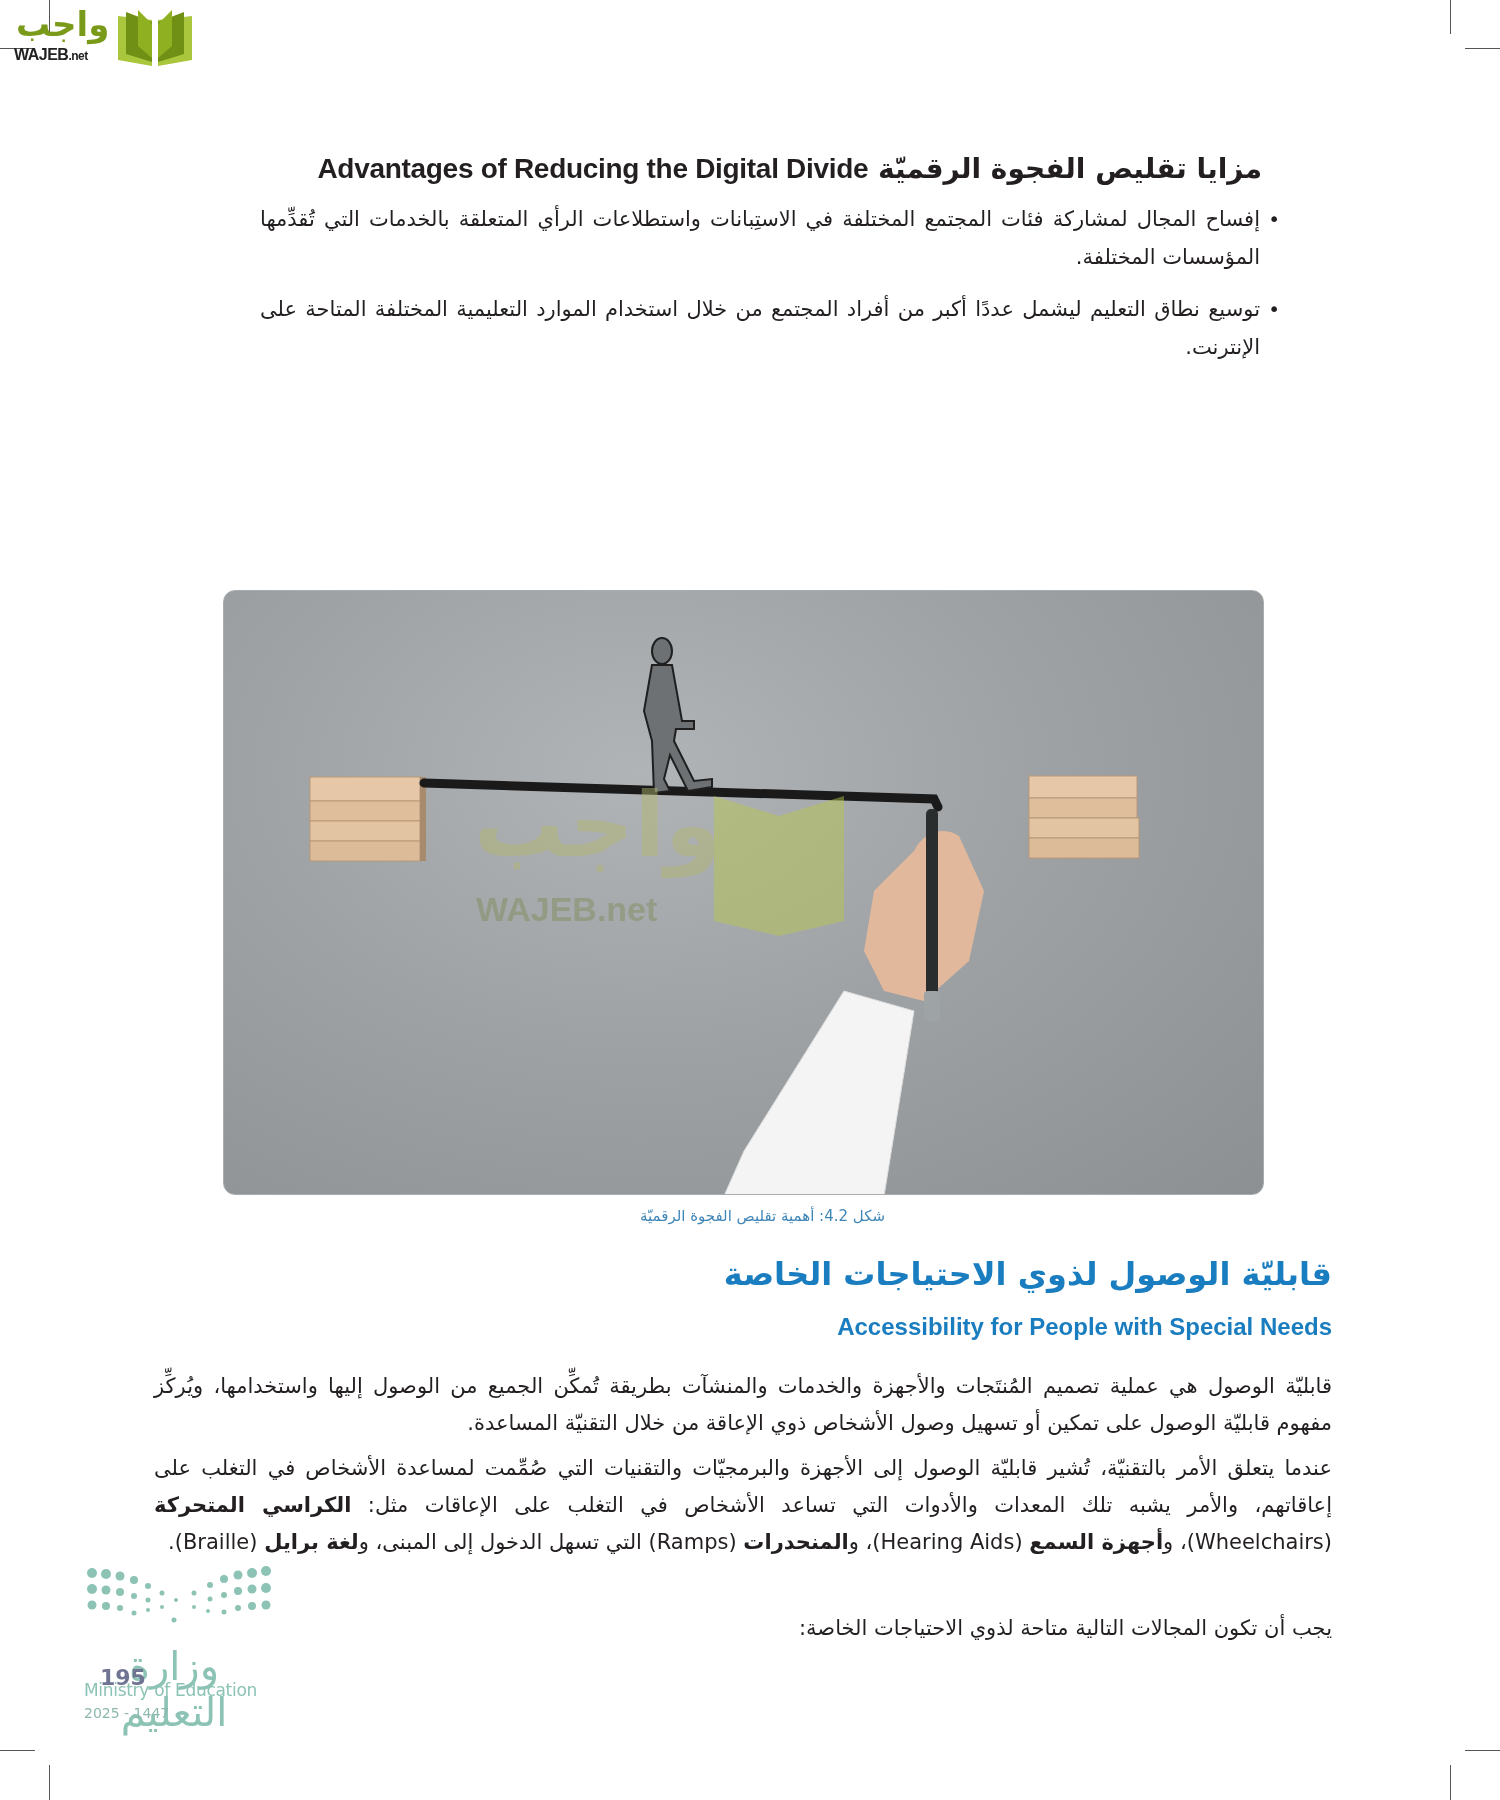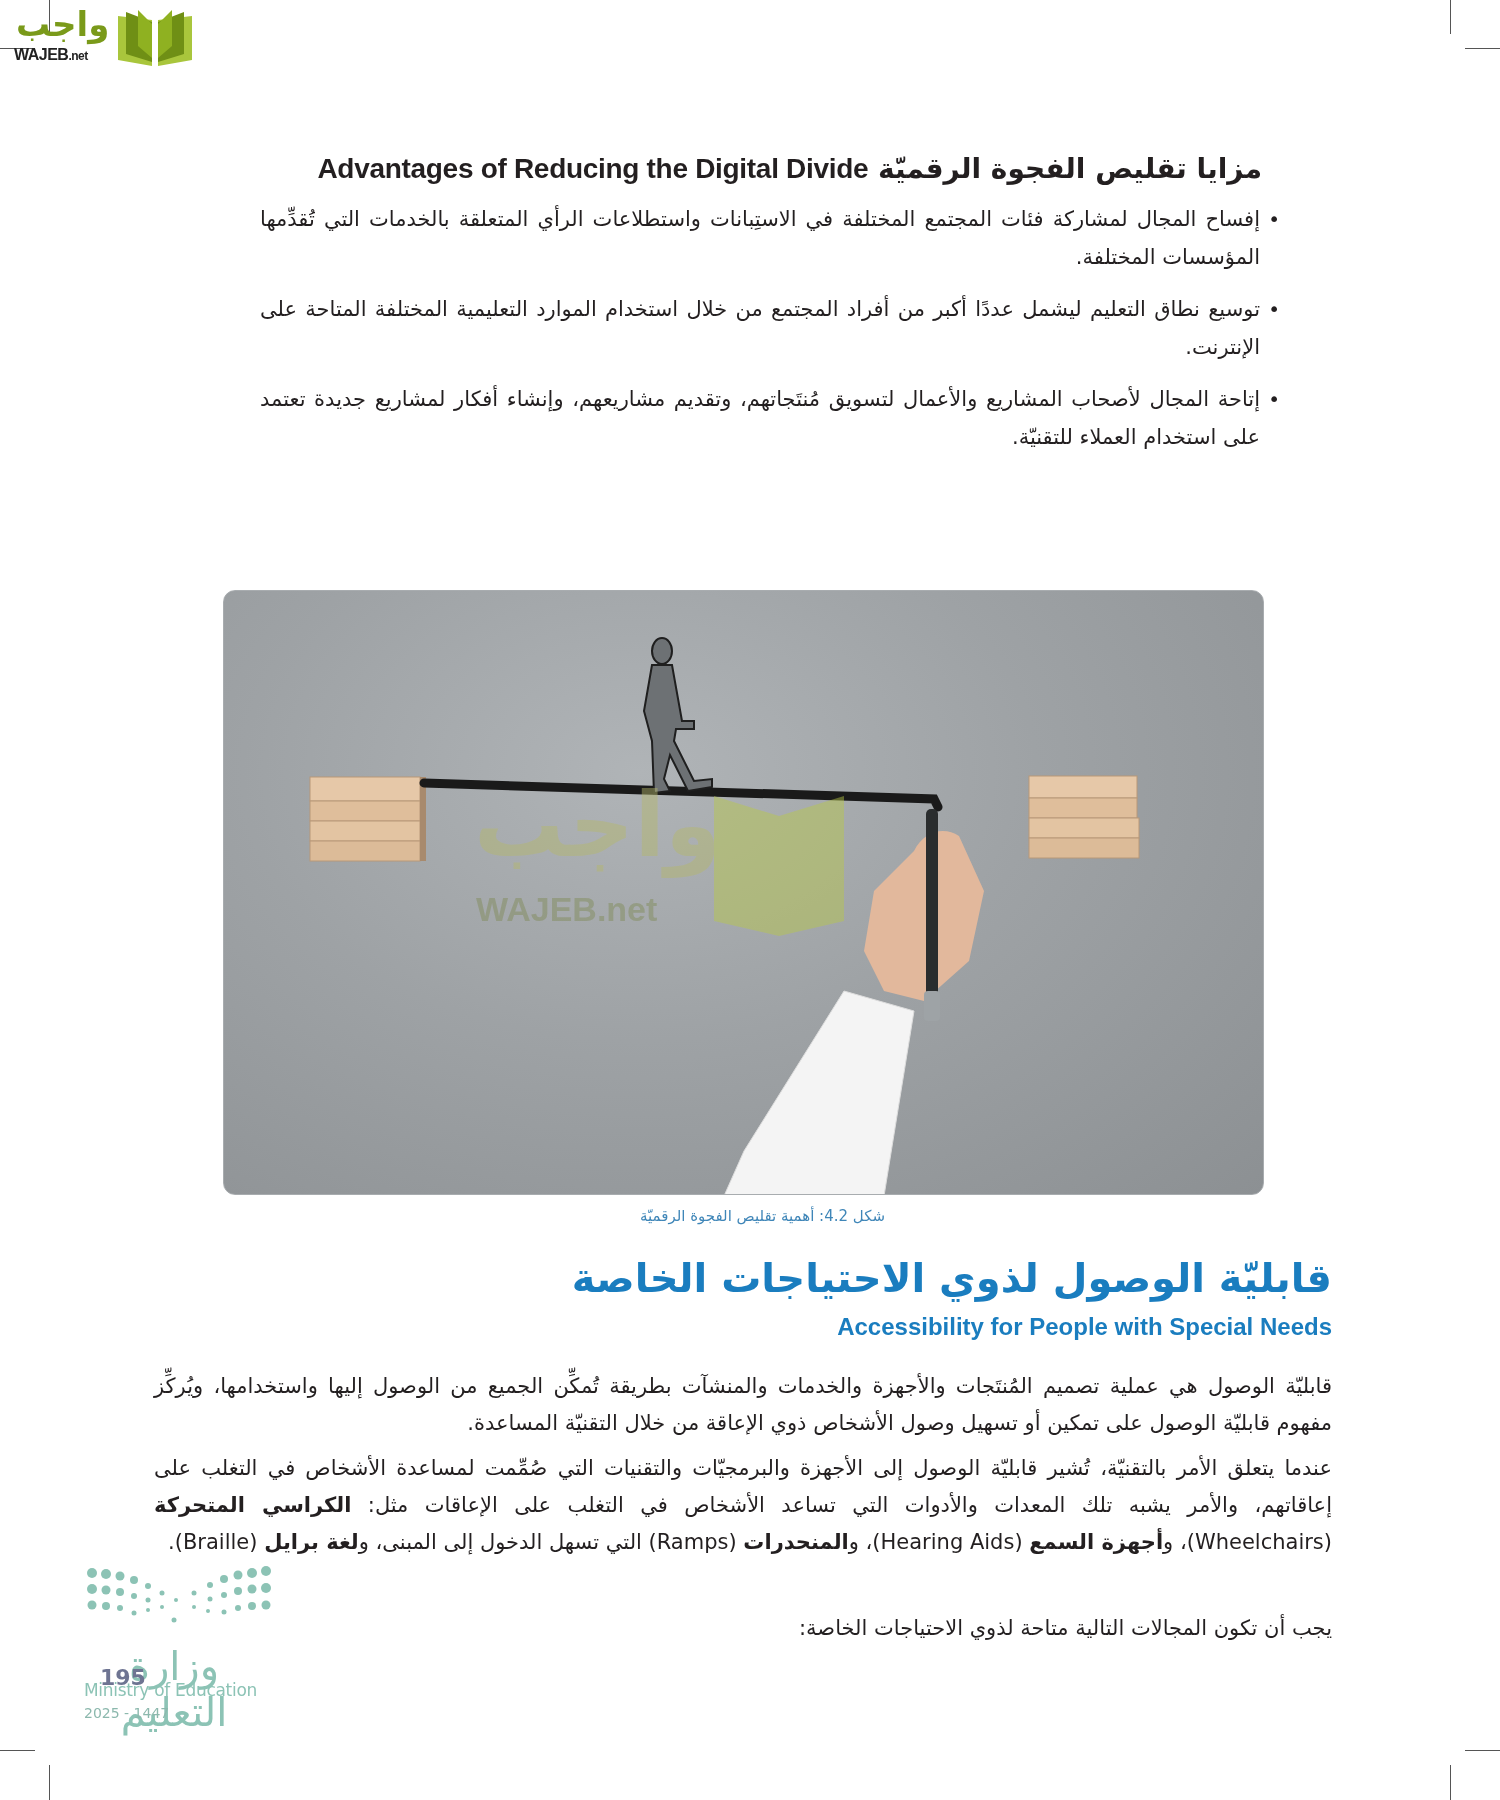--- a/index.html
+++ b/index.html
@@ -22,21 +22,21 @@
   .bullets { position: absolute; right: 220px; top: 200px; width: 1020px; direction: rtl; list-style: none; }
   .bullets li { position: relative; padding-right: 20px; font-size: 21px; line-height: 38px; margin-bottom: 14px; text-align: justify; }
   .bullets li::before { content: "•"; position: absolute; right: 0; top: 0; font-size: 20px; }
 
   
   .figure { position: absolute; left: 223px; top: 590px; width: 1041px; height: 605px; border-radius: 12px; overflow: hidden;
     background: radial-gradient(ellipse at 40% 30%, #b0b4b7 0%, #9ea2a5 45%, #8c9093 100%); border: 1px solid #a8acaf; }
   .caption { position: absolute; left: 600px; top: 1207px; width: 285px; text-align: right; direction: rtl; font-size: 15px; color: #3f86b8; }
 
   
-  .sec2-ar { position: absolute; right: 168px; top: 1255px; font-size: 40px; font-weight: bold; color: #1a7dbf; direction: rtl; white-space: nowrap; }
+  .sec2-ar { position: absolute; right: 168px; top: 1255px; font-size: 32px; font-weight: bold; color: #1a7dbf; direction: rtl; white-space: nowrap; }
   .sec2-en { position: absolute; right: 168px; top: 1313px; font-size: 24px; font-weight: bold; color: #1a7dbf; font-family: "Liberation Sans", sans-serif; white-space: nowrap; }
 
   .para { position: absolute; right: 168px; width: 1178px; direction: rtl; font-size: 21px; line-height: 37px; text-align: justify; }
   .para b { font-weight: bold; }
   .p1 { top: 1368px; }
   .p2 { top: 1450px; margin-left: 28px; }
   .p3 { top: 1610px; }
 
   
   .ministry { position: absolute; left: 84px; top: 1565px; width: 190px; height: 160px; }
@@ -71,21 +71,20 @@
 </div>
 
 <h2 class="sec1-title">
   <span>مزايا تقليص الفجوة الرقميّة</span>
   <span class="en">Advantages of Reducing the Digital Divide</span>
 </h2>
 
 <ul class="bullets">
   <li>إفساح المجال لمشاركة فئات المجتمع المختلفة في الاستِبانات واستطلاعات الرأي المتعلقة بالخدمات التي تُقدِّمها المؤسسات المختلفة.</li>
   <li>توسيع نطاق التعليم ليشمل عددًا أكبر من أفراد المجتمع من خلال استخدام الموارد التعليمية المختلفة المتاحة على الإنترنت.</li>
-  <li>إتاحة المجال لأصحاب المشاريع والأعمال لتسويق مُنتَجاتهم، وتقديم مشاريعهم، وإنشاء أفكار لمشاريع جديدة تعتمد على استخدام العملاء للتقنيّة.</li>
 </ul>
 
 <div class="figure">
   <svg width="1041" height="605" viewBox="0 0 1041 605">
 
     <g>
       <rect x="86" y="186" width="110" height="24" fill="#e6c8a8" stroke="#b89878" stroke-width="1"></rect>
       <rect x="86" y="210" width="110" height="20" fill="#dfbe9b" stroke="#b89878" stroke-width="1"></rect>
       <rect x="86" y="230" width="110" height="20" fill="#e3c4a2" stroke="#b89878" stroke-width="1"></rect>
       <rect x="86" y="250" width="110" height="20" fill="#dcbb98" stroke="#b89878" stroke-width="1"></rect>

